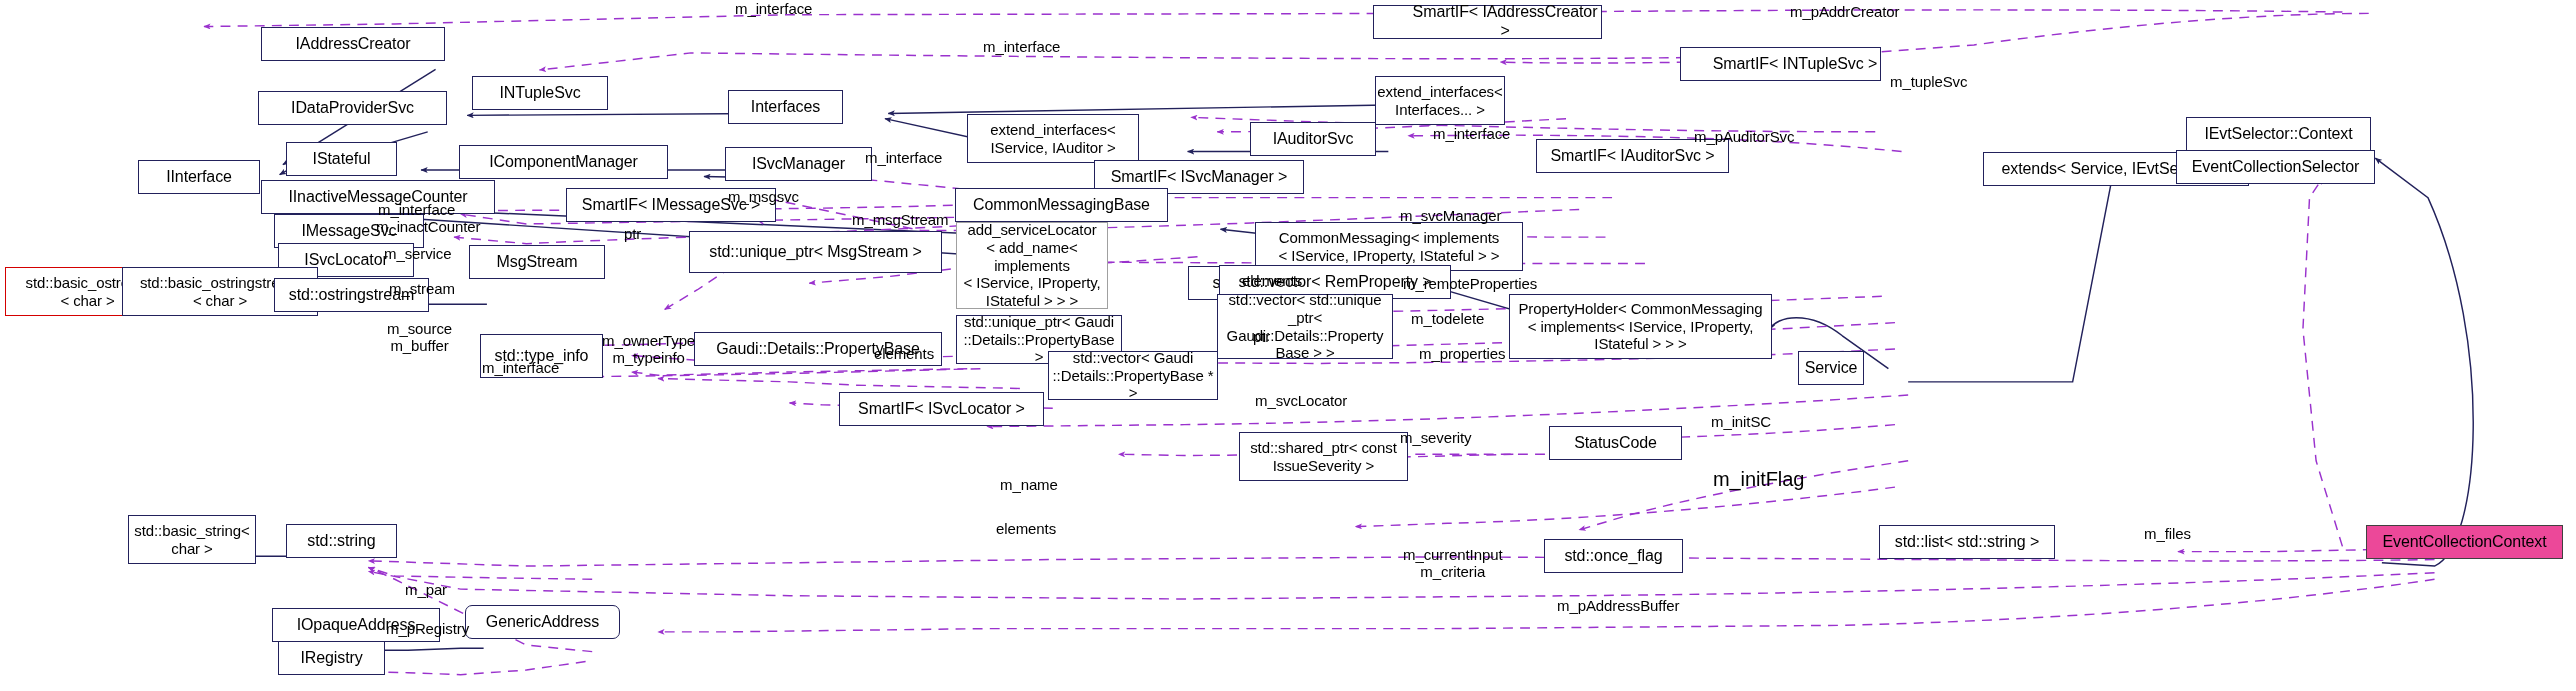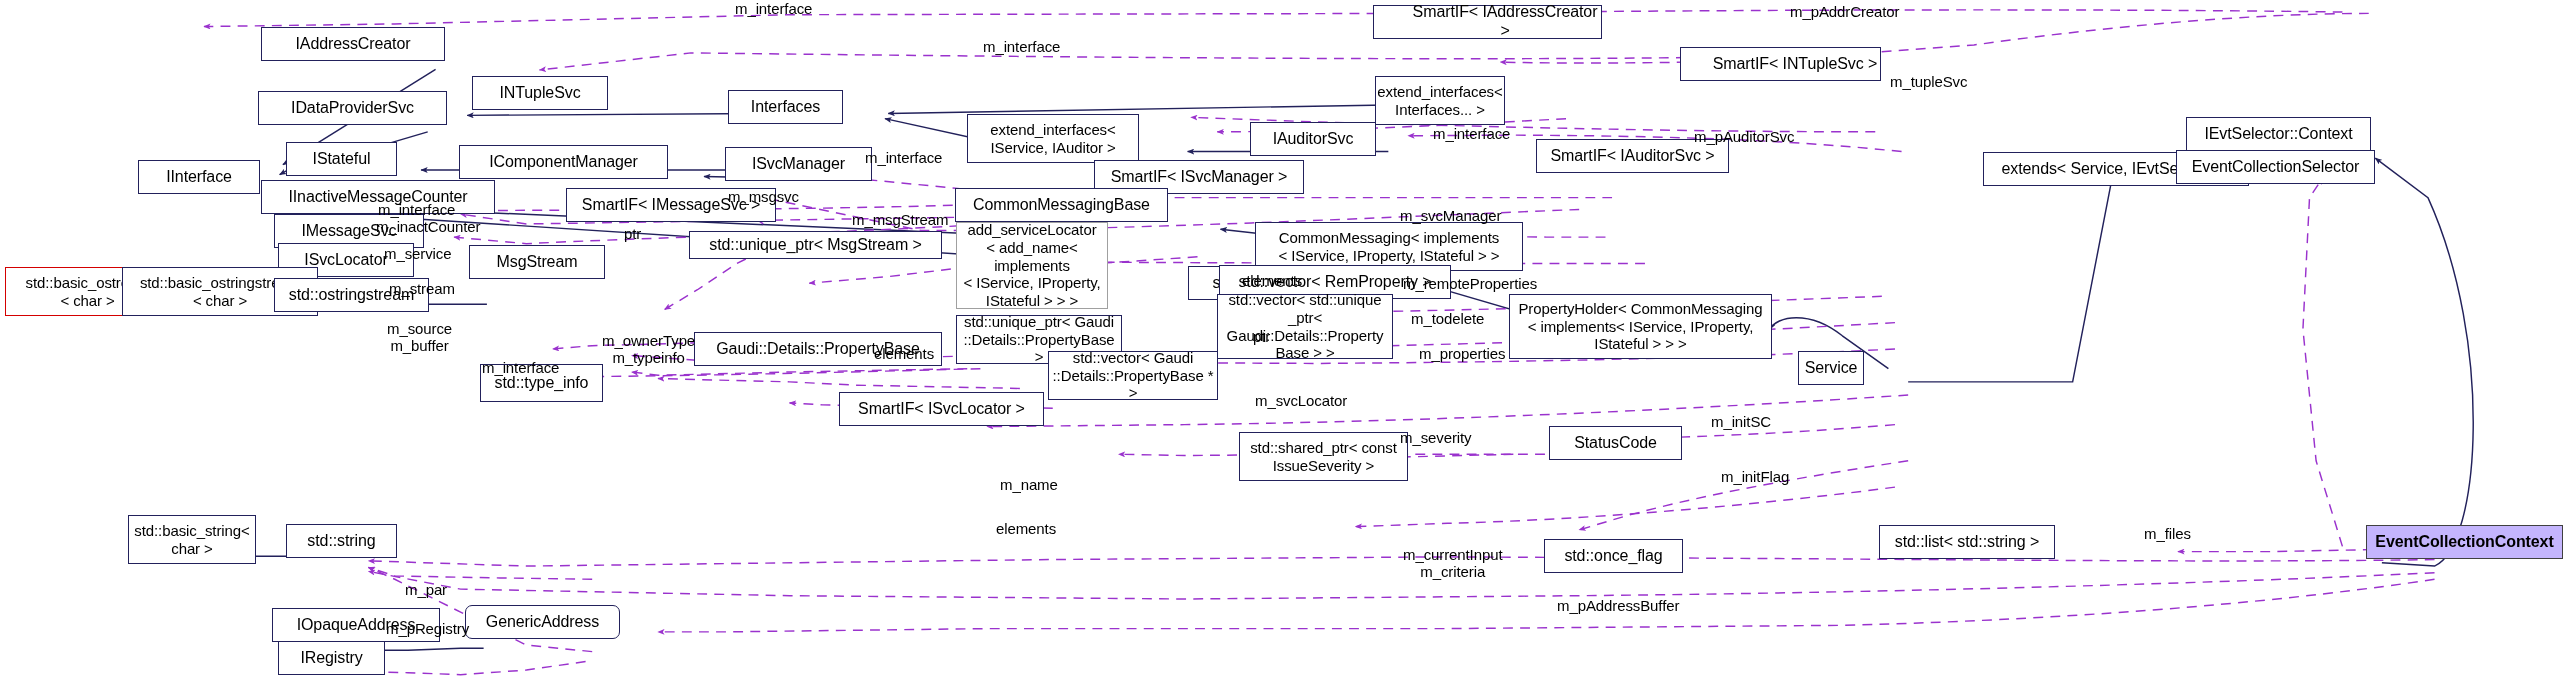--- a/index.html
+++ b/index.html
@@ -35,23 +35,22 @@
     text-align: center;
     line-height: 1.18;
     white-space: pre-line;
     padding: 0.7px 2px;
     letter-spacing: -0.1px;
   }
   .node.red {
     border-color: #d40000;
   }
   .node.grey-fill {
-    background: #c4b5fd;
+    background: #ec4899;
     border-color: #404040;
-    font-weight: bold;
   }
   .node.grey-border {
     border-color: #a0a0a0;
   }
   .edge-label {
     position: absolute;
     color: #000000;
     white-space: pre-line;
     text-align: center;
     line-height: 1.15;
@@ -158,24 +157,24 @@
     <div class="node" style="left: 459px; top: 145px; width: 209px; height: 34px; font-size: 16px;"><span>IComponentManager</span></div>
     <div class="node" style="left: 261px; top: 180px; width: 234px; height: 34px; font-size: 16px;"><span>IInactiveMessageCounter</span></div>
     <div class="node" style="left: 274px; top: 214px; width: 150px; height: 34px; font-size: 16px;"><span>IMessageSvc</span></div>
     <div class="node" style="left: 278px; top: 243px; width: 136px; height: 34px; font-size: 16px;"><span>ISvcLocator</span></div>
     <div class="node" style="left: 469px; top: 245px; width: 136px; height: 34px; font-size: 16px;"><span>MsgStream</span></div>
     <div class="node red" style="left: 4.6px; top: 267px; width: 166px; height: 49px; font-size: 15px;"><span>std::basic_ostream
 &lt; char &gt;</span></div>
     <div class="node" style="left: 122px; top: 267px; width: 196px; height: 49px; font-size: 15px;"><span>std::basic_ostringstream
 &lt; char &gt;</span></div>
     <div class="node" style="left: 274px; top: 278px; width: 155px; height: 34px; font-size: 16px;"><span>std::ostringstream</span></div>
-    <div class="node" style="left: 480px; top: 334px; width: 123px; height: 38px; font-size: 16px; margin-top: 30px;"><span>std::type_info</span></div>
+    <div class="node" style="left: 480px; top: 334px; width: 123px; height: 44px; font-size: 16px;"><span>std::type_info</span></div>
     <div class="node" style="left: 725px; top: 147px; width: 147px; height: 34px; font-size: 16px;"><span>ISvcManager</span></div>
     <div class="node" style="left: 566px; top: 188px; width: 210px; height: 34px; font-size: 16px;"><span>SmartIF&lt; IMessageSvc &gt;</span></div>
-    <div class="node" style="left: 689px; top: 231px; width: 253px; height: 28px; font-size: 16px;"><span>std::unique_ptr&lt; MsgStream &gt;</span></div>
+    <div class="node" style="left: 689px; top: 231px; width: 253px; height: 42px; font-size: 16px;"><span>std::unique_ptr&lt; MsgStream &gt;</span></div>
     <div class="node" style="left: 694px; top: 332px; width: 248px; height: 34px; font-size: 16px;"><span>Gaudi::Details::PropertyBase</span></div>
     <div class="node" style="left: 839px; top: 392px; width: 205px; height: 34px; font-size: 16px;"><span>SmartIF&lt; ISvcLocator &gt;</span></div>
     <div class="node" style="left: 728px; top: 90px; width: 115px; height: 34px; font-size: 16px;"><span>Interfaces</span></div>
     <div class="node" style="left: 967px; top: 114px; width: 172px; height: 49px; font-size: 15px;"><span>extend_interfaces&lt;
 IService, IAuditor &gt;</span></div>
     <div class="node" style="left: 1250px; top: 122px; width: 126px; height: 34px; font-size: 16px;"><span>IAuditorSvc</span></div>
     <div class="node" style="left: 1094px; top: 160px; width: 210px; height: 34px; font-size: 16px;"><span>SmartIF&lt; ISvcManager &gt;</span></div>
     <div class="node" style="left: 955px; top: 188px; width: 213px; height: 34px; font-size: 16px;"><span>CommonMessagingBase</span></div>
     <div class="node grey-border" style="left: 956px; top: 222px; width: 152px; height: 87px; font-size: 15px;"><span>add_serviceLocator
 &lt; add_name&lt; implements
@@ -238,21 +237,21 @@
 m_typeinfo</div>
     <div class="edge-label" style="left: 387px; top: 320px; font-size: 15px;">m_source
 m_buffer</div>
     <div class="edge-label" style="left: 1253px; top: 328px; font-size: 15px;">ptr</div>
     <div class="edge-label" style="left: 874px; top: 345px; font-size: 15px;">elements</div>
     <div class="edge-label" style="left: 1419px; top: 345px; font-size: 15px;">m_properties</div>
     <div class="edge-label" style="left: 482px; top: 359px; font-size: 15px;">m_interface</div>
     <div class="edge-label" style="left: 1255px; top: 392px; font-size: 15px;">m_svcLocator</div>
     <div class="edge-label" style="left: 1400px; top: 429px; font-size: 15px;">m_severity</div>
     <div class="edge-label" style="left: 1711px; top: 413px; font-size: 15px;">m_initSC</div>
-    <div class="edge-label" style="left: 1713px; top: 468px; font-size: 15px; margin-left: 8px;">m_initFlag</div>
+    <div class="edge-label" style="left: 1713px; top: 468px; font-size: 20px;">m_initFlag</div>
     <div class="edge-label" style="left: 1000px; top: 476px; font-size: 15px;">m_name</div>
     <div class="edge-label" style="left: 996px; top: 520px; font-size: 15px;">elements</div>
     <div class="edge-label" style="left: 2144px; top: 525px; font-size: 15px;">m_files</div>
     <div class="edge-label" style="left: 1403px; top: 546px; font-size: 15px;">m_currentInput
 m_criteria</div>
     <div class="edge-label" style="left: 405px; top: 581px; font-size: 15px;">m_par</div>
     <div class="edge-label" style="left: 1557px; top: 597px; font-size: 15px;">m_pAddressBuffer</div>
     <div class="edge-label" style="left: 386px; top: 620px; font-size: 15px;">m_pRegistry</div>
   </div>
 

